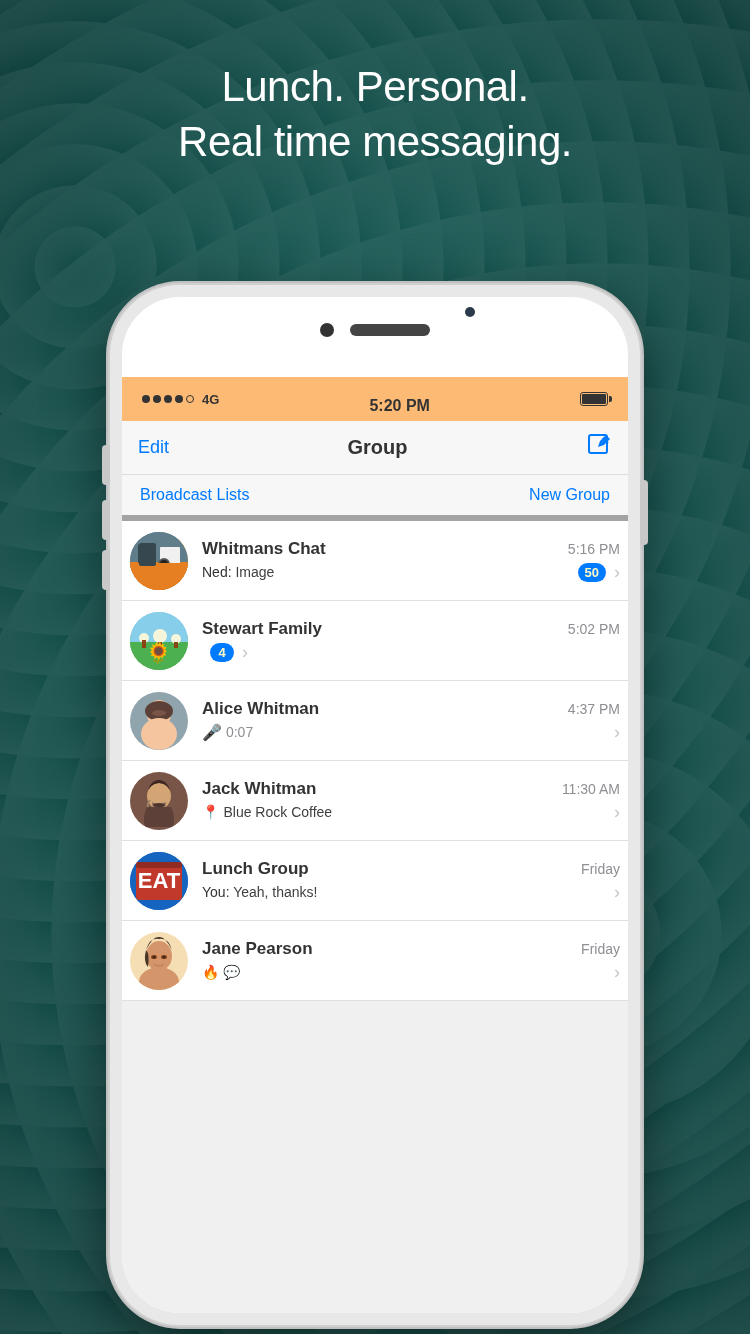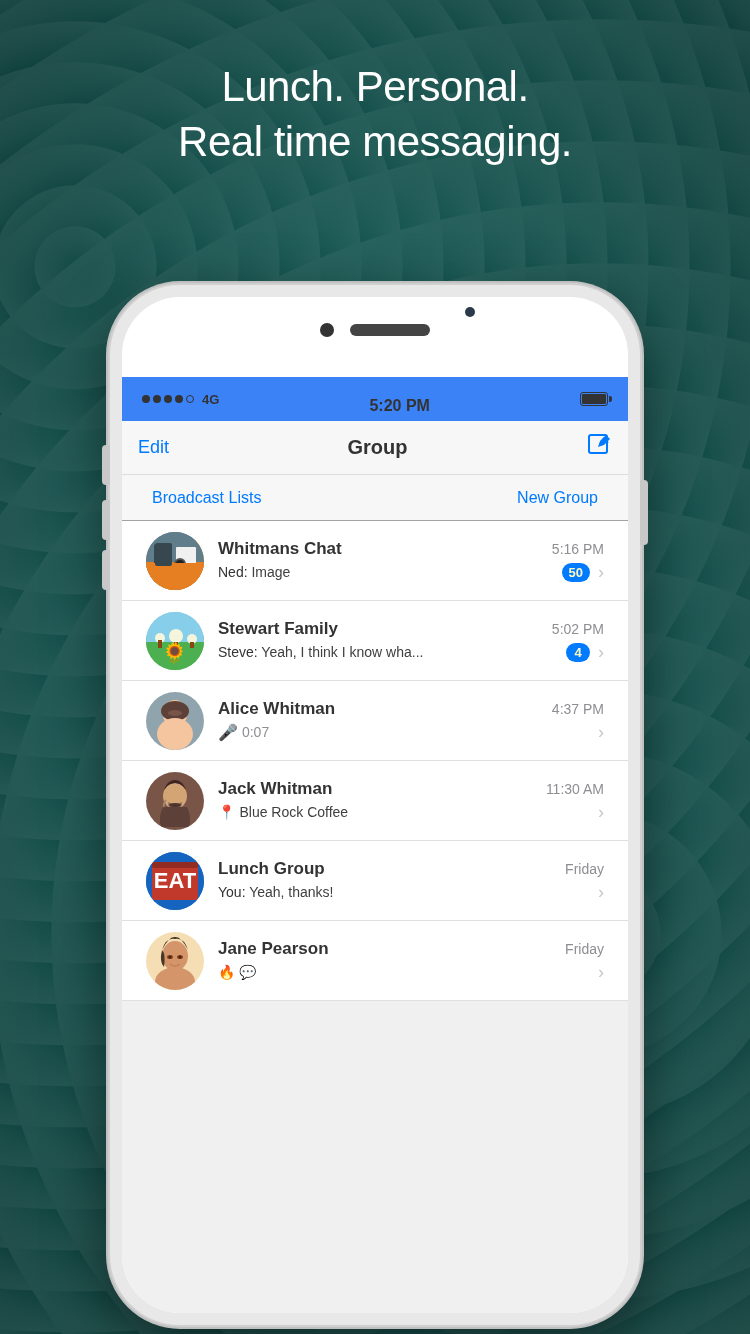--- a/index.html
+++ b/index.html
@@ -141,21 +141,21 @@
       position: absolute;
       top: 80px;
       left: 0; right: 0; bottom: 0;
       background: #f0f0f0;
       overflow: hidden;
     }
 
     
     .status-bar {
       height: 44px;
-      background: #3b82f6;
+      background: #fdba74;
       display: flex;
       align-items: center;
       justify-content: space-between;
       padding: 0 20px;
       font-size: 14px;
       font-weight: 500;
     }
 
     .status-signal {
       display: flex;
@@ -256,43 +256,43 @@
 
     .nav-compose {
       color: #007AFF;
       font-size: 22px;
     }
 
     
     .actions-row {
       height: 46px;
       background: #f7f7f7;
-      border-bottom: 1px solid #a3a3a3;
+      border-bottom: 6px solid #a3a3a3;
       display: flex;
       align-items: center;
       justify-content: space-between;
-      padding: 0 30px;
+      padding: 0 18px;
     }
 
     .action-btn {
       color: #007AFF;
       font-size: 16px;
       font-weight: 400;
     }
 
     
     .chat-list {
       background: white;
       flex: 1;
     }
 
     .chat-item {
       display: flex;
       align-items: center;
-      padding: 10px 24px;
+      padding: 10px 8px;
       border-bottom: 1px solid #e0e0e0;
       min-height: 80px;
       position: relative;
     }
 
     .avatar {
       width: 58px;
       height: 58px;
       border-radius: 50%;
       overflow: hidden;
@@ -554,24 +554,20 @@
                 <rect x="44" y="30" width="4" height="6" fill="#8B4513"></rect>
               </svg>
             </div>
           </div>
           <div class="chat-content">
             <div class="chat-header-row">
               <span class="chat-name">Stewart Family</span>
               <span class="chat-time">5:02 PM</span>
             </div>
             <div class="chat-preview-row">
-              <div style="flex:1; min-width:0; overflow:hidden;">
-                <span class="chat-sender">Steve: </span>
-                <span class="chat-preview">Yeah, I think I know wha...</span>
-              </div>
               <div class="chat-right">
                 <span class="badge">4</span>
                 <span class="chevron">›</span>
               </div>
             </div>
           </div>
         </div>
 
         <div class="chat-item">
           <div class="avatar">

